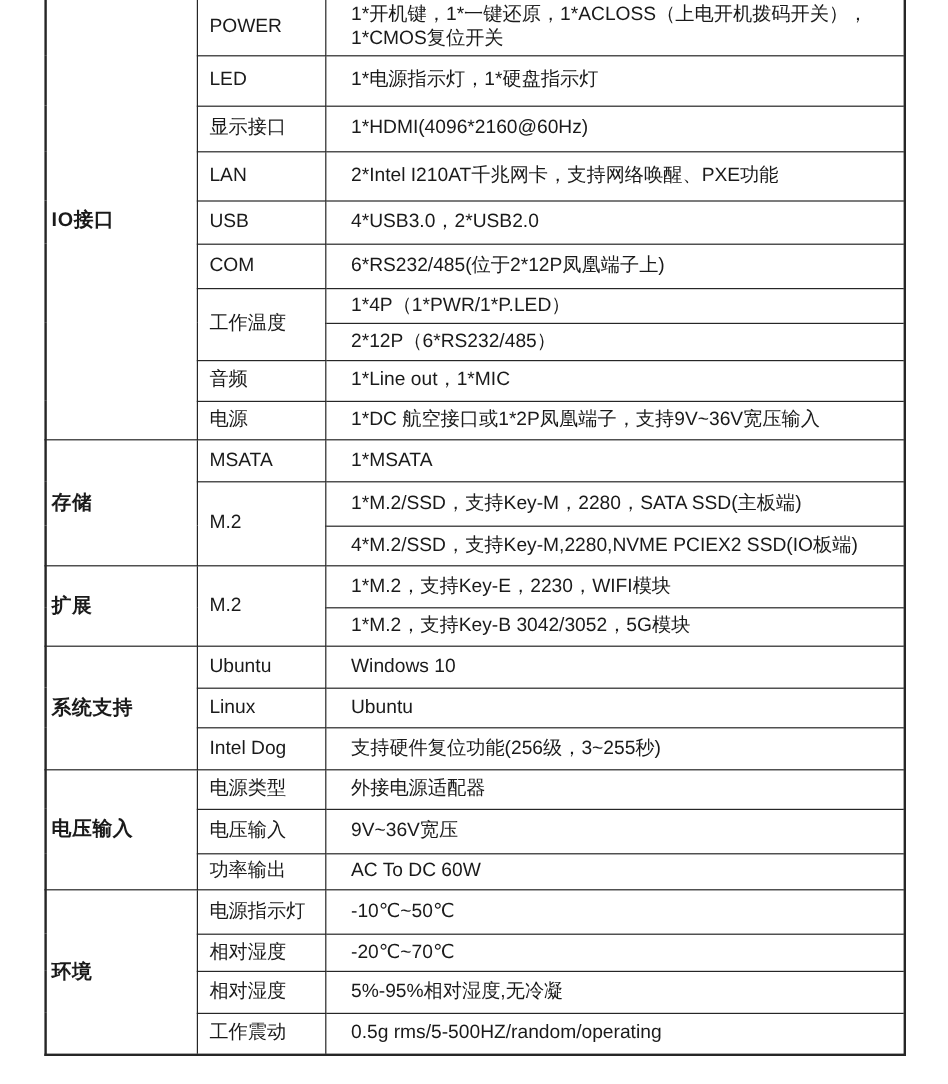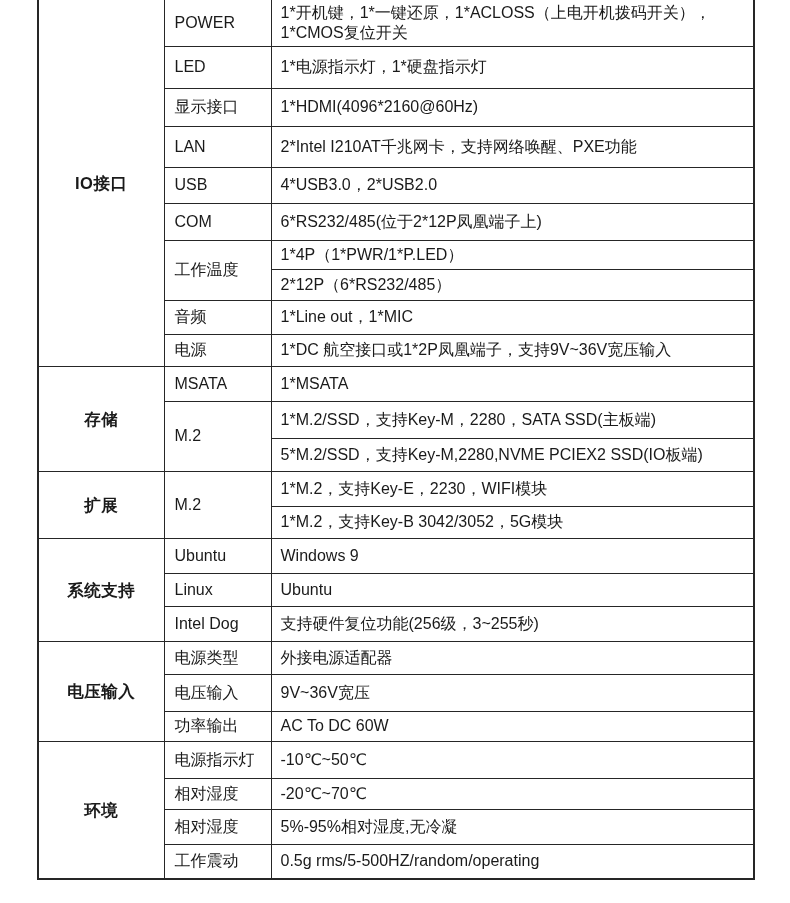--- a/index.html
+++ b/index.html
@@ -35,27 +35,26 @@
     line-height: 20px;
     vertical-align: middle;
     padding: 2px 6px 2px 10px;
     overflow: hidden;
     white-space: normal;
     color: #1a1a1a;
   }
   tr:first-child > td { border-top: 0; }
   td.cat {
     font-weight: bold;
-    text-align: center;
     font-size: 16.5px;
     padding: 2px 4px;
     letter-spacing: 0.5px;
   }
   td.sub { }
-  td.val { padding-left: 9px; }
+  td.val { padding-left: 21px; }
 </style>
 </head>
 <body>
 
 <div class="page">
   <table class="spec-table">
     <colgroup>
         <col class="c1">
         <col class="c2">
         <col class="c3">
@@ -106,36 +105,36 @@
       <tr style="height:35px">
         <td class="cat" rowspan="3">存储</td>
         <td class="sub">MSATA</td>
         <td class="val">1*MSATA</td>
       </tr>
       <tr style="height:37px">
         <td class="sub" rowspan="2">M.2</td>
         <td class="val">1*M.2/SSD，支持Key-M，2280，SATA SSD(主板端)</td>
       </tr>
       <tr style="height:33px">
-        <td class="val">5*M.2/SSD，支持Key-M,2280,NVME PCIEX2 SSD(IO板端)</td>
+        <td class="val">4*M.2/SSD，支持Key-M,2280,NVME PCIEX2 SSD(IO板端)</td>
       </tr>
 
       <tr style="height:35px">
         <td class="cat" rowspan="2">扩展</td>
         <td class="sub" rowspan="2">M.2</td>
         <td class="val">1*M.2，支持Key-E，2230，WIFI模块</td>
       </tr>
       <tr style="height:32px">
         <td class="val">1*M.2，支持Key-B 3042/3052，5G模块</td>
       </tr>
 
       <tr style="height:35px">
         <td class="cat" rowspan="3">系统支持</td>
         <td class="sub">Ubuntu</td>
-        <td class="val">Windows 9</td>
+        <td class="val">Windows 10</td>
       </tr>
       <tr style="height:33px">
         <td class="sub">Linux</td>
         <td class="val">Ubuntu</td>
       </tr>
       <tr style="height:35px">
         <td class="sub">Intel Dog</td>
         <td class="val">支持硬件复位功能(256级，3~255秒)</td>
       </tr>
 

